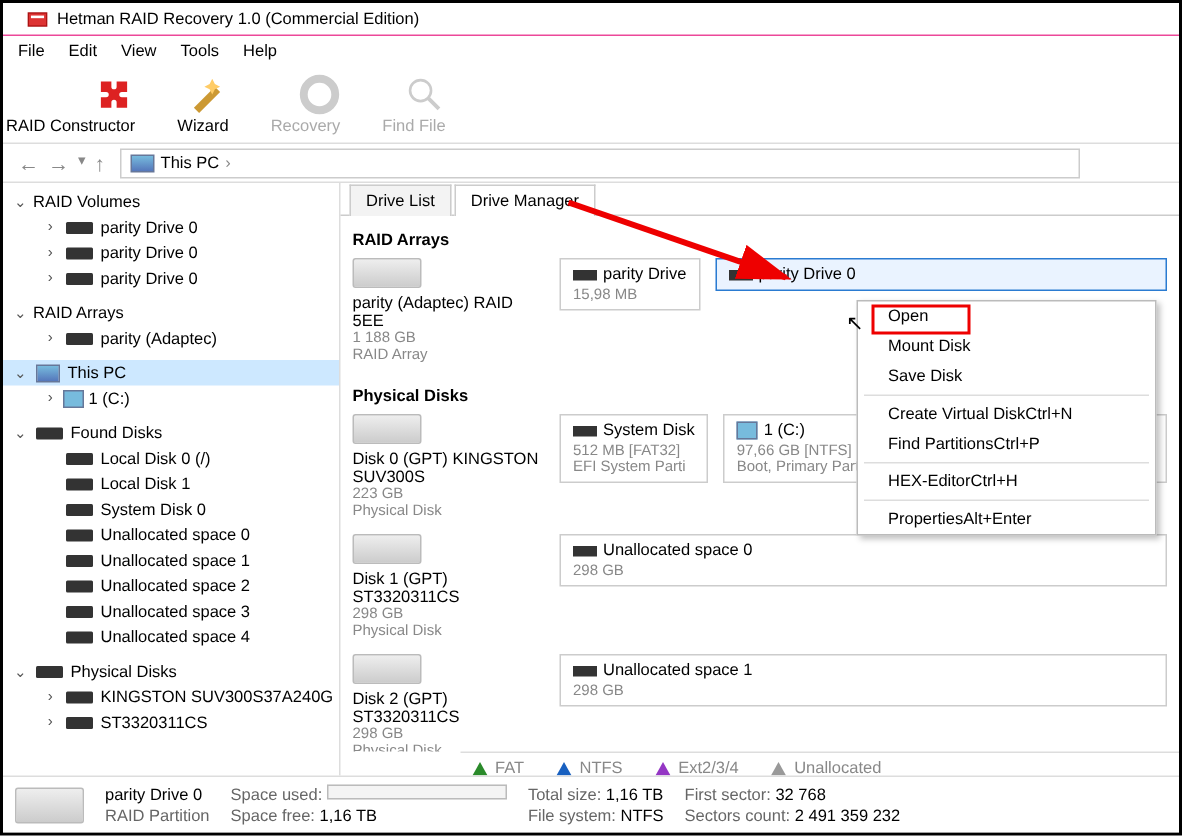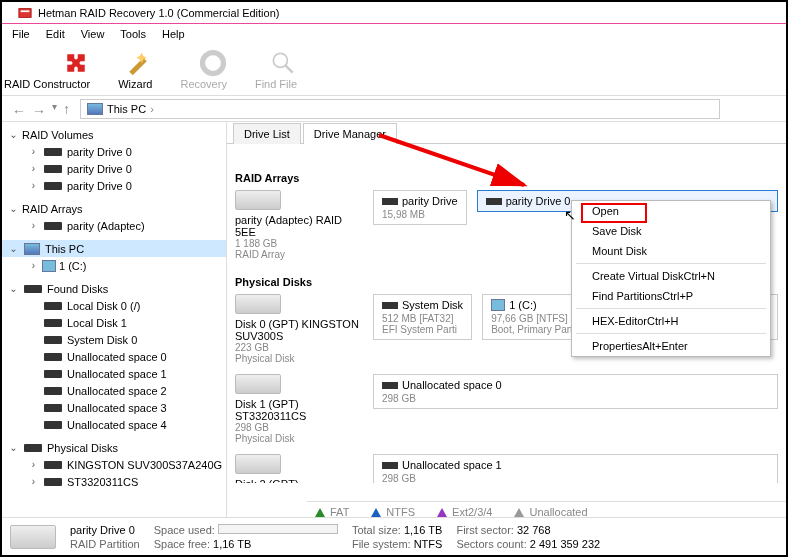--- a/index.html
+++ b/index.html
@@ -25,21 +25,21 @@
 .breadcrumb .sep { color: #888; }
 
 .body { display: flex; height: 400px; }
 .tree { width: 225px; border-right: 1px solid #ddd; overflow: hidden; padding-top: 4px; }
 .tree-row { display: flex; align-items: center; height: 17px; padding-left: 6px; gap: 3px; white-space: nowrap; }
 .tree-row .tw { width: 11px; display: inline-flex; justify-content: center; color: #555; font-size: 10px; }
 .tree-row .drv-ic { width: 18px; height: 8px; background: #333; display: inline-block; border-radius: 1px; margin: 0 2px; }
 .tree-row.selected { background: #cde8ff; }
 .indent1 { padding-left: 26px; }
 
-.main { flex: 1; display: flex; flex-direction: column; gap: 18px; }
+.main { flex: 1; display: flex; flex-direction: column; }
 .tabs { display: flex; border-bottom: 1px solid #ccc; padding-left: 6px; }
 .tab { padding: 4px 10px; border: 1px solid #ccc; border-bottom: none; background: #f3f3f3; margin-right: 2px; position: relative; top: 1px; }
 .tab.active { background: #fff; }
 
 .content { flex: 1; overflow: hidden; padding: 6px 8px; position: relative; }
 .section-title { font-weight: 600; margin: 4px 0 6px 0; }
 .array-row, .disk-row { display: flex; align-items: flex-start; gap: 10px; margin-bottom: 10px; }
 .array-desc { width: 128px; }
 .array-desc .hd-ic { width: 46px; height: 20px; background: linear-gradient(#eee,#ccc); border: 1px solid #bbb; border-radius: 2px; margin-bottom: 4px; }
 .array-desc .t1 { color: #000; }
@@ -351,24 +351,24 @@
         </div>
     </div>
   </div>
 </div>
 
 <div class="ctxmenu">
   <div class="mi">
       <span>Open</span>
     </div>
   <div class="mi">
+      <span>Mount Disk</span>
+    </div>
+  <div class="mi">
       <span>Save Disk</span>
-    </div>
-  <div class="mi">
-      <span>Mount Disk</span>
     </div>
   <div class="sep"></div>
   <div class="mi">
       <span>Create Virtual Disk</span>
       <span>Ctrl+N</span>
     </div>
   <div class="mi">
       <span>Find Partitions</span>
       <span>Ctrl+P</span>
     </div>

